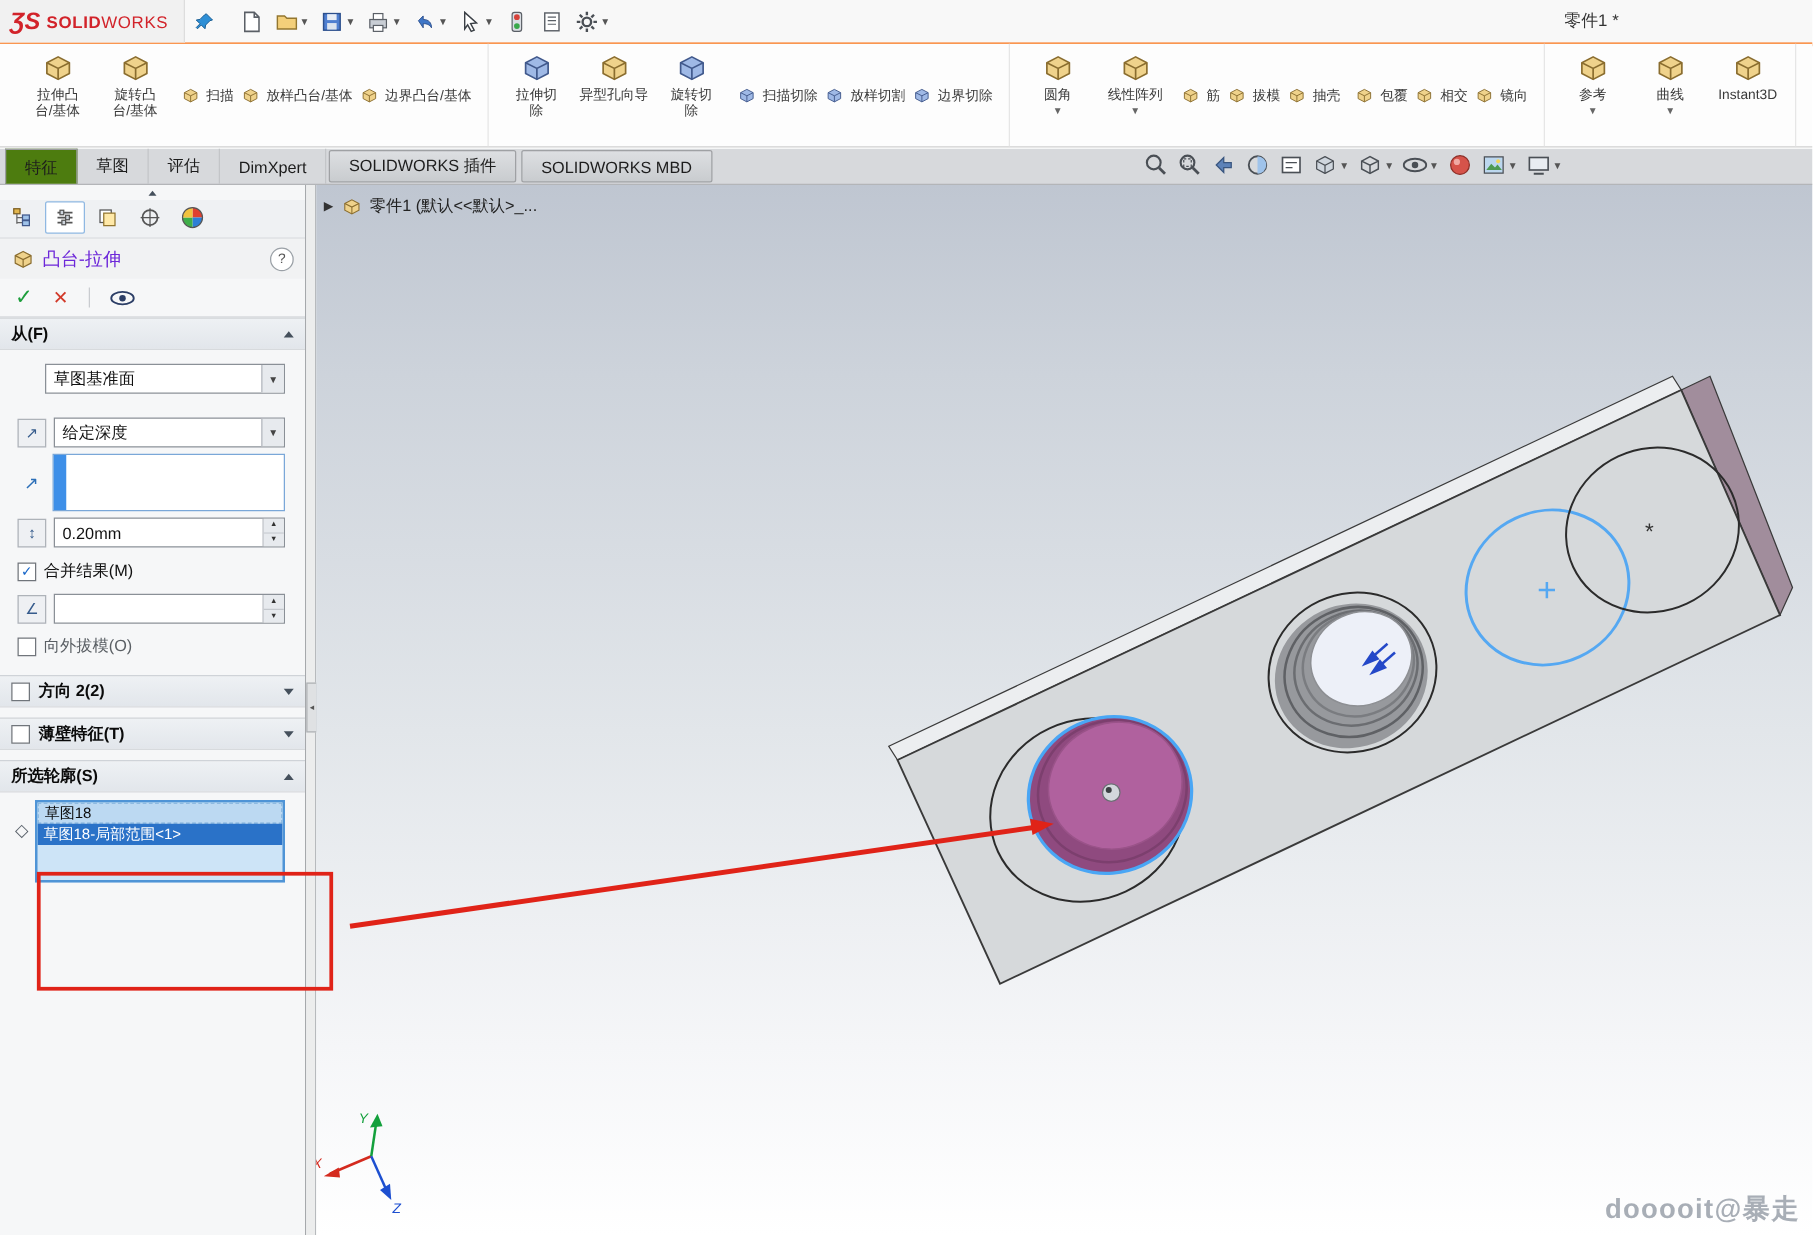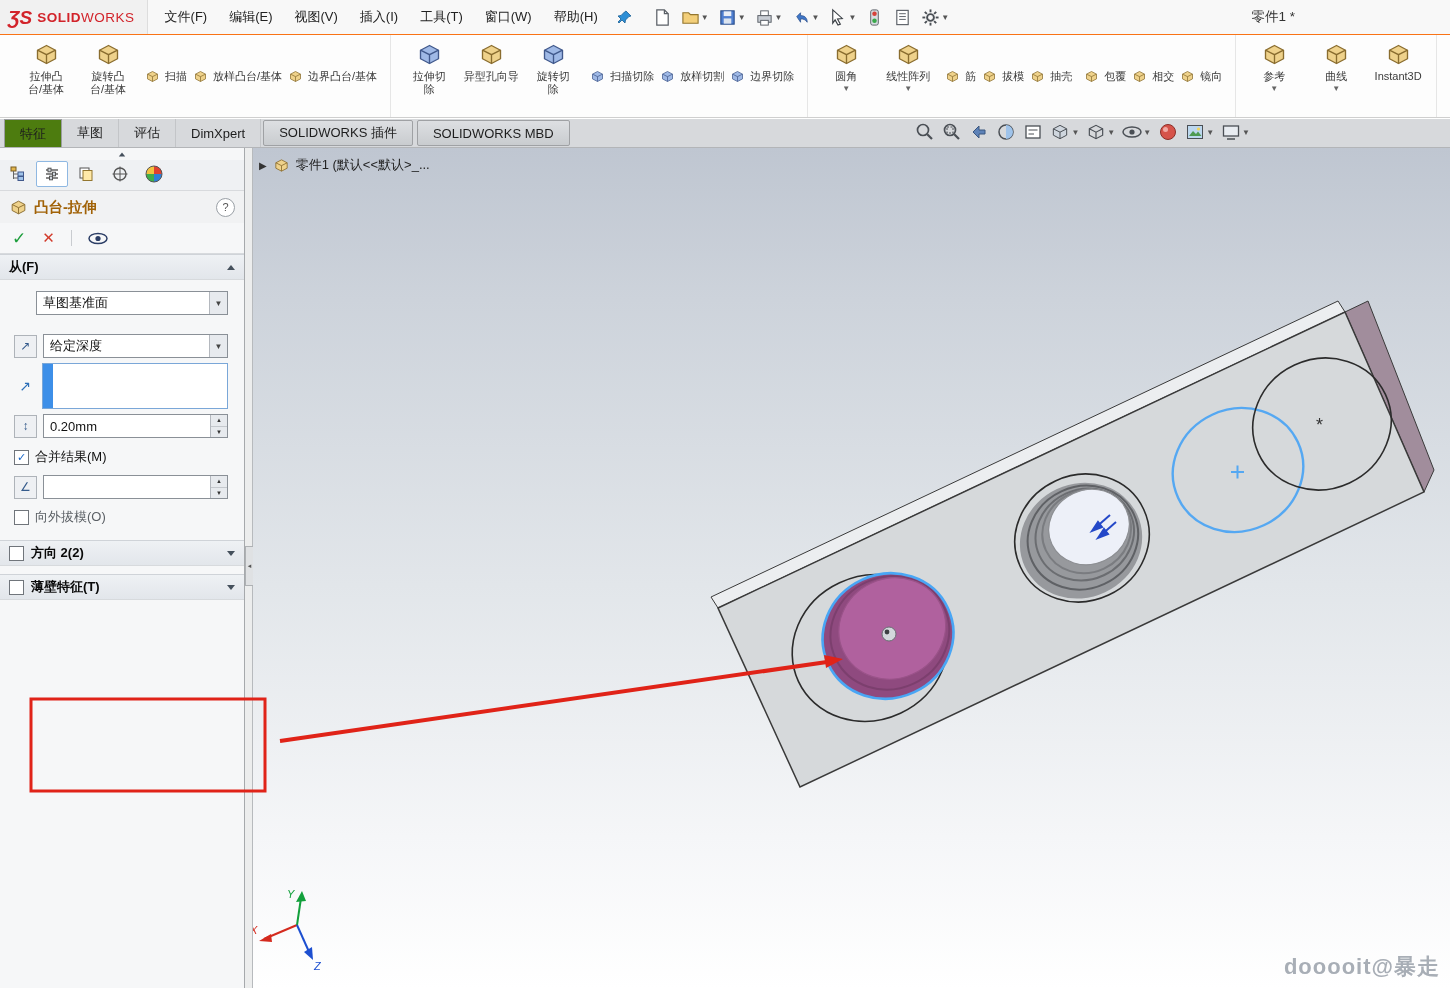--- a/index.html
+++ b/index.html
@@ -45,21 +45,21 @@
   
   .pm{position:absolute;left:0;top:148px;width:245px;bottom:0;background:#f6f7f8;border-right:1px solid #a6a9ac;box-sizing:border-box;overflow:hidden;}
   .pm-collapse{height:12px;display:flex;align-items:center;justify-content:center;}
   .pm-collapse .chev{transform:scale(.8);}
   .pm-tabs{display:flex;gap:2px;padding:1px 2px 3px 2px;border-bottom:1px solid #d8dadd;background:#eff1f3;}
   .pm-tab{width:30px;height:24px;display:flex;align-items:center;justify-content:center;border:1px solid transparent;border-radius:2px;}
   .pm-tab.active{background:#fff;border-color:#8fb8e2;}
   .pm-tab .icon{width:18px;height:18px;display:inline-flex;}
   .pm-title-row{display:flex;align-items:center;gap:6px;height:32px;padding:0 9px;background:#f1f2f3;}
   .pm-title-icon{width:19px;height:19px;display:inline-flex;}
-  .pm-title{font-size:14.5px;font-weight:bold;color:#a16207;flex:1;}
+  .pm-title{font-size:14.5px;font-weight:normal;color:#6d28d9;flex:1;}
   .pm-help{width:17px;height:17px;border:1px solid #9aa0a6;border-radius:50%;display:flex;align-items:center;justify-content:center;font-size:11px;color:#555;background:#fff;}
   .pm-actions{display:flex;align-items:center;gap:16px;height:30px;padding:0 12px;border-bottom:1px solid #d7dadd;}
   .ok{color:#1d9e3c;font-size:17px;font-weight:bold;}
   .cancel{color:#d23a2a;font-size:15px;font-weight:bold;}
   .pm-actions .sep{width:1px;height:16px;background:#c9ccd0;}
   .eye{width:20px;height:13px;display:inline-flex;}
 
   .sec-h{display:flex;align-items:center;height:24px;padding:0 9px;background:linear-gradient(#eef1f4,#e2e6eb);border-top:1px solid #cfd3d8;border-bottom:1px solid #d7dadd;}
   .sec-h .lab{font-size:13px;font-weight:bold;color:#0a0a0a;flex:1;}
   .sec-h .cb{margin-right:7px;}
@@ -106,29 +106,20 @@
 </style>
 </head>
 <body>
 <div id="app">
 
   <div class="titlebar">
     <div class="logo">
       <span class="logo-mark">ƷS</span>
       <span class="logo-text"><b>SOLID</b><span>WORKS</span></span>
     </div>
-    <nav class="menubar" id="menubar">
-        <span class="menu-item">文件(F)</span>
-        <span class="menu-item">编辑(E)</span>
-        <span class="menu-item">视图(V)</span>
-        <span class="menu-item">插入(I)</span>
-        <span class="menu-item">工具(T)</span>
-        <span class="menu-item">窗口(W)</span>
-        <span class="menu-item">帮助(H)</span>
-      </nav>
     <span class="pin">
       <svg width="15" height="15" viewBox="0 0 15 15">
           <path d="M9 1l5 5-2 .5L8.5 10 8 13 5 10 2 13l-1-1 3-3-3-3 3-.5 3.5-3.5z" fill="#2e8fd6" stroke="#1b5f94" stroke-width=".8"></path>
         </svg>
     </span>
     <div class="qat" id="qat">
         <span class="qat-btn">
           <span class="icon">
             <svg viewBox="0 0 20 20">
               <path d="M4 2h8l4 4v12H4z" fill="#fff" stroke="#5a5f66" stroke-width="1.3"></path>
@@ -726,20 +717,33 @@
     </div>
 
     <div class="sec" style="margin-top:8px;">
       <div class="sec-h">
         <span class="cb"></span>
         <span class="lab">薄壁特征(T)</span>
         <span class="chev down"></span>
       </div>
     </div>
 
+    <div class="sec" style="margin-top:8px;">
+      <div class="sec-h">
+        <span class="lab">所选轮廓(S)</span>
+        <span class="chev up"></span>
+      </div>
+      <div class="contours-row">
+        <span class="diamond">◇</span>
+        <div class="listbox" id="contour-list">
+            <div class="list-item">草图18</div>
+            <div class="list-item selected">草图18-局部范围&lt;1&gt;</div>
+          </div>
+      </div>
+    </div>
   </aside>
 
   <div class="panel-splitter">
     <div class="splitter-handle">◂</div>
   </div>
 
   <div class="viewport">
     <svg class="model" width="1211" height="840" viewBox="0 0 1211 840">
 
       <polygon points="465,449 1092,153 1099,164 472,460" fill="#eceef0" stroke="#3a3a3a" stroke-width="1"></polygon>

